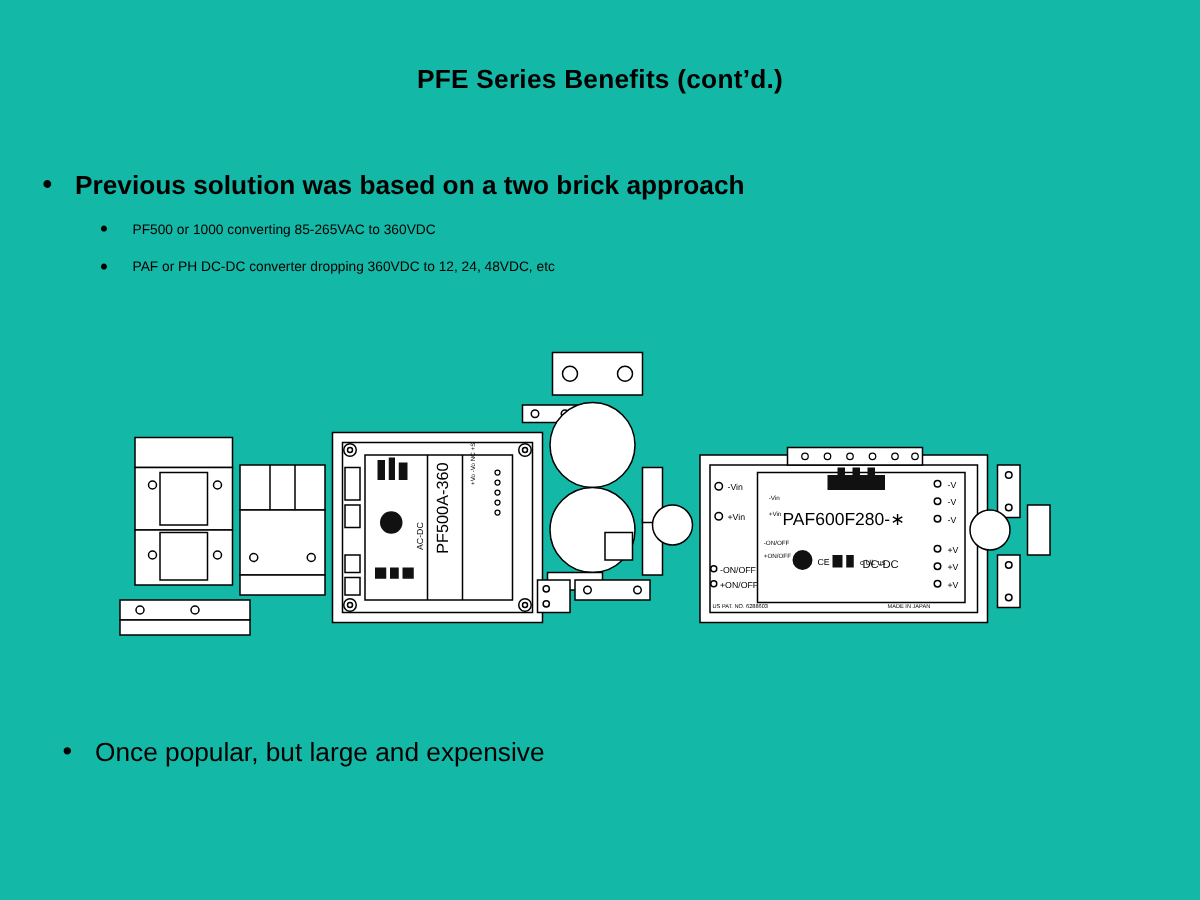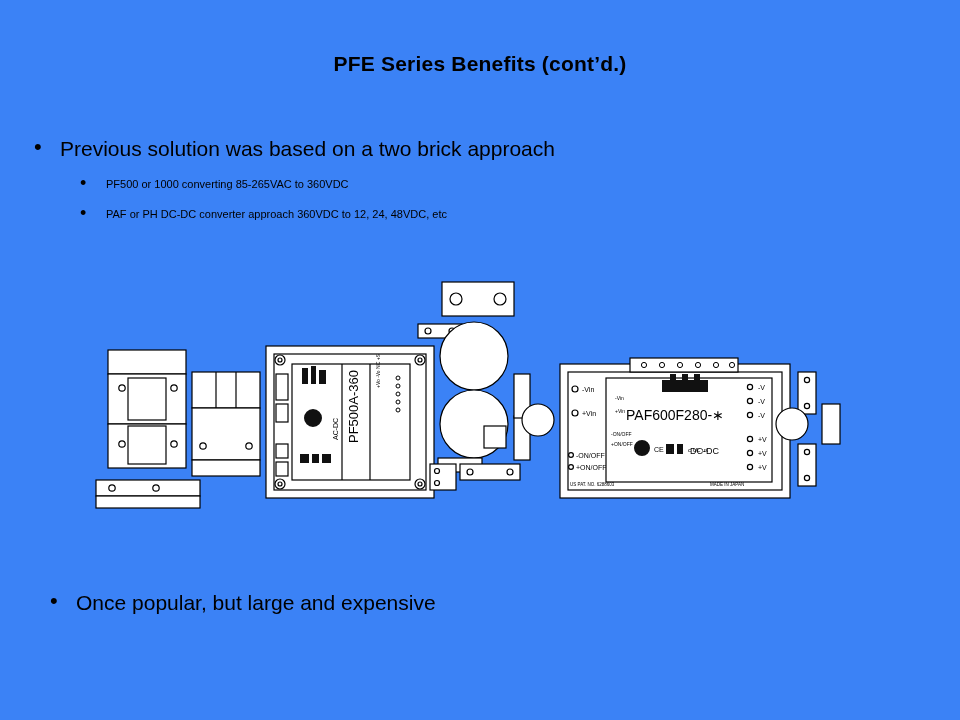--- a/index.html
+++ b/index.html
@@ -12,21 +12,21 @@
     height: 720px;
     position: relative;
     overflow: hidden;
     font-family: "Liberation Sans", sans-serif;
     color: #000000;
   }
 
   .slide {
     position: absolute;
     inset: 0;
-    background: #3b82f6;
+    background: #14b8a6;
   }
 
   .slide-title {
     position: absolute;
     top: 52px;
     left: 0;
     width: 960px;
     text-align: center;
     font-size: 21px;
     font-weight: bold;
@@ -40,20 +40,21 @@
     left: 28px;
     width: 900px;
   }
 
   .bullet-l1 {
     position: relative;
     padding-left: 32px;
     font-size: 21px;
     line-height: 30px;
     margin-bottom: 6px;
+    font-weight: bold;
   }
   .bullet-l1::before {
     content: "\2022";
     position: absolute;
     left: 6px;
     top: -2px;
     font-size: 22px;
     line-height: 30px;
   }
 
@@ -108,21 +109,21 @@
 </head>
 <body>
 
 <div class="slide">
 
   <div class="slide-title">PFE Series Benefits (cont’d.)</div>
 
   <div class="bullets">
     <div class="bullet-l1">Previous solution was based on a two brick approach</div>
     <div class="bullet-l2">PF500 or 1000 converting 85-265VAC to 360VDC</div>
-    <div class="bullet-l2">PAF or PH DC-DC converter approach 360VDC to 12, 24, 48VDC, etc</div>
+    <div class="bullet-l2">PAF or PH DC-DC converter dropping 360VDC to 12, 24, 48VDC, etc</div>
   </div>
 
   <div class="closing-bullet">Once popular, but large and expensive</div>
 
   <div class="figure">
     <svg width="830" height="270" viewBox="0 0 830 270">
       <g stroke="#000" fill="#fff" stroke-width="1.2">
 
         <g>
           <rect x="38" y="82" width="78" height="24"></rect>

